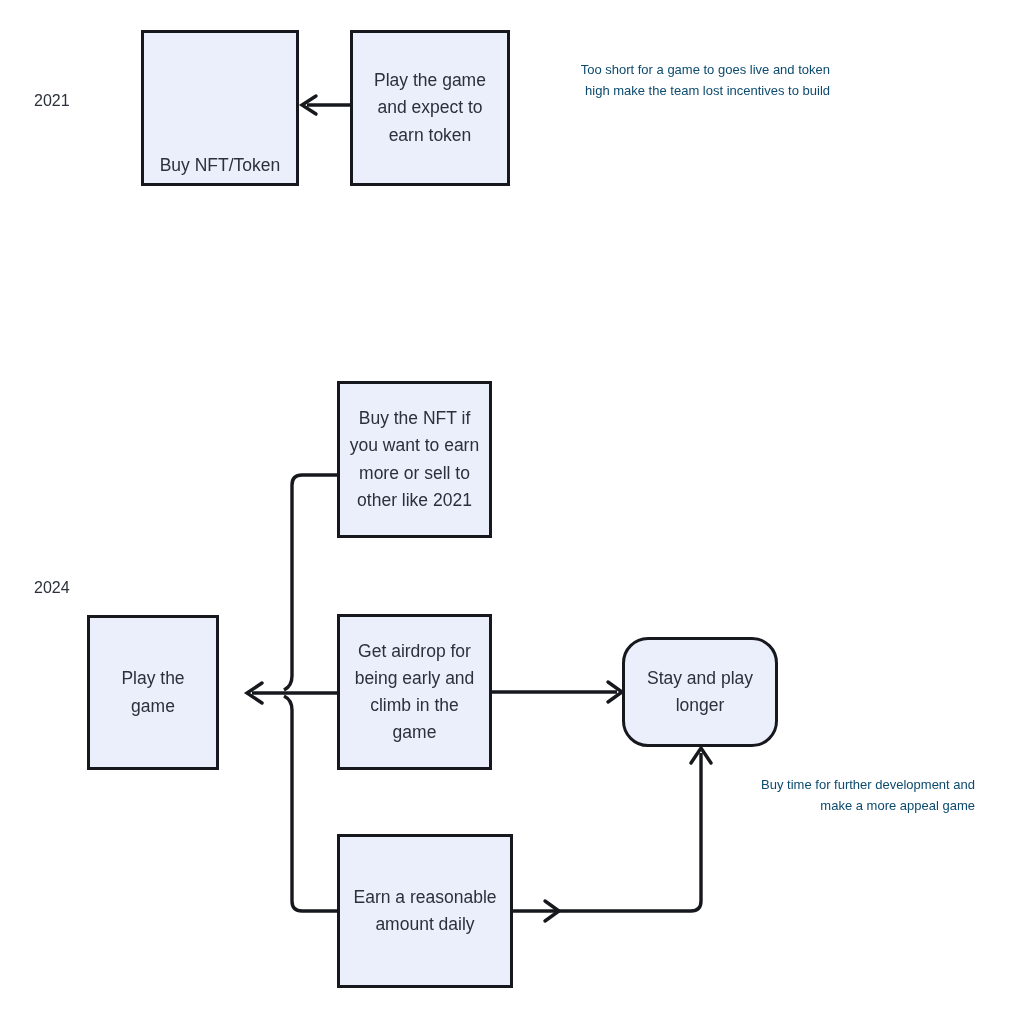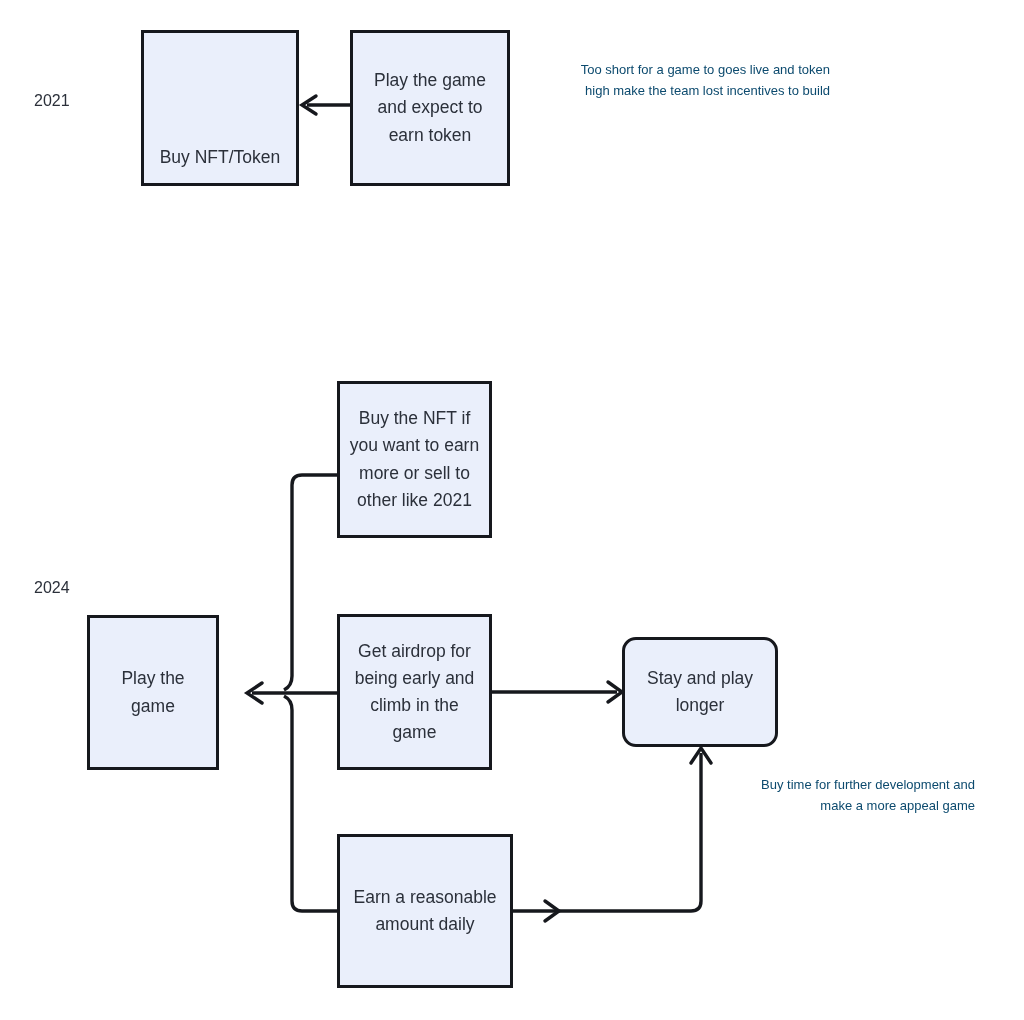--- a/index.html
+++ b/index.html
@@ -32,24 +32,24 @@
     box-sizing: border-box;
     background: #eaeffb;
     border: 3px solid #16181d;
     display: flex;
     align-items: center;
     justify-content: center;
     text-align: center;
     color: #2b303a;
     font-size: 17.5px;
     line-height: 1.55;
-    padding: 12px 8px;
+    padding: 4px 8px;
   }
   .node.rounded {
-    border-radius: 14px;
+    border-radius: 26px;
   }
   .node-text {
     display: block;
     width: 100%;
   }
   .year-label {
     position: absolute;
     color: #2b303a;
     font-size: 16px;
     line-height: 1.2;

